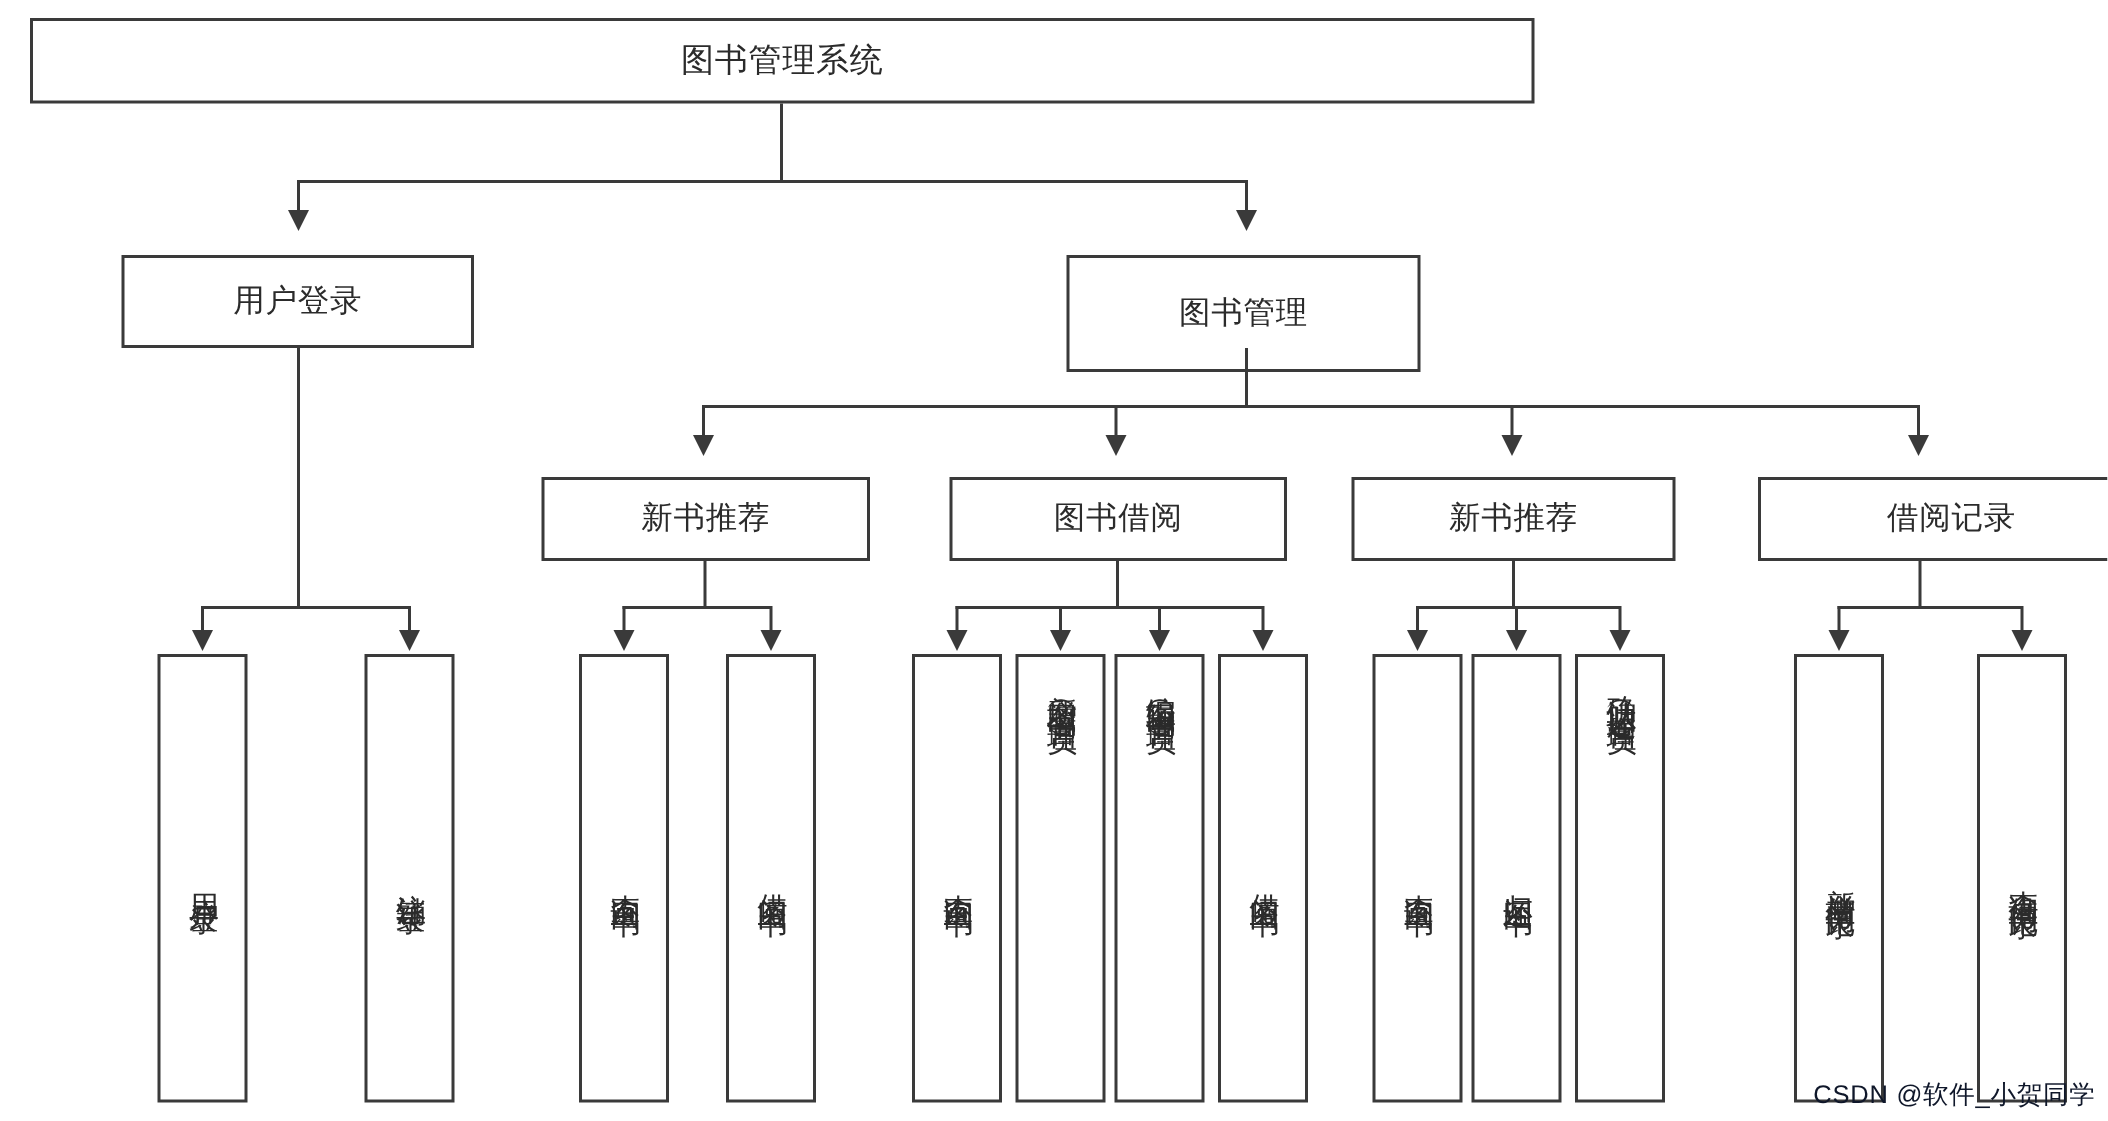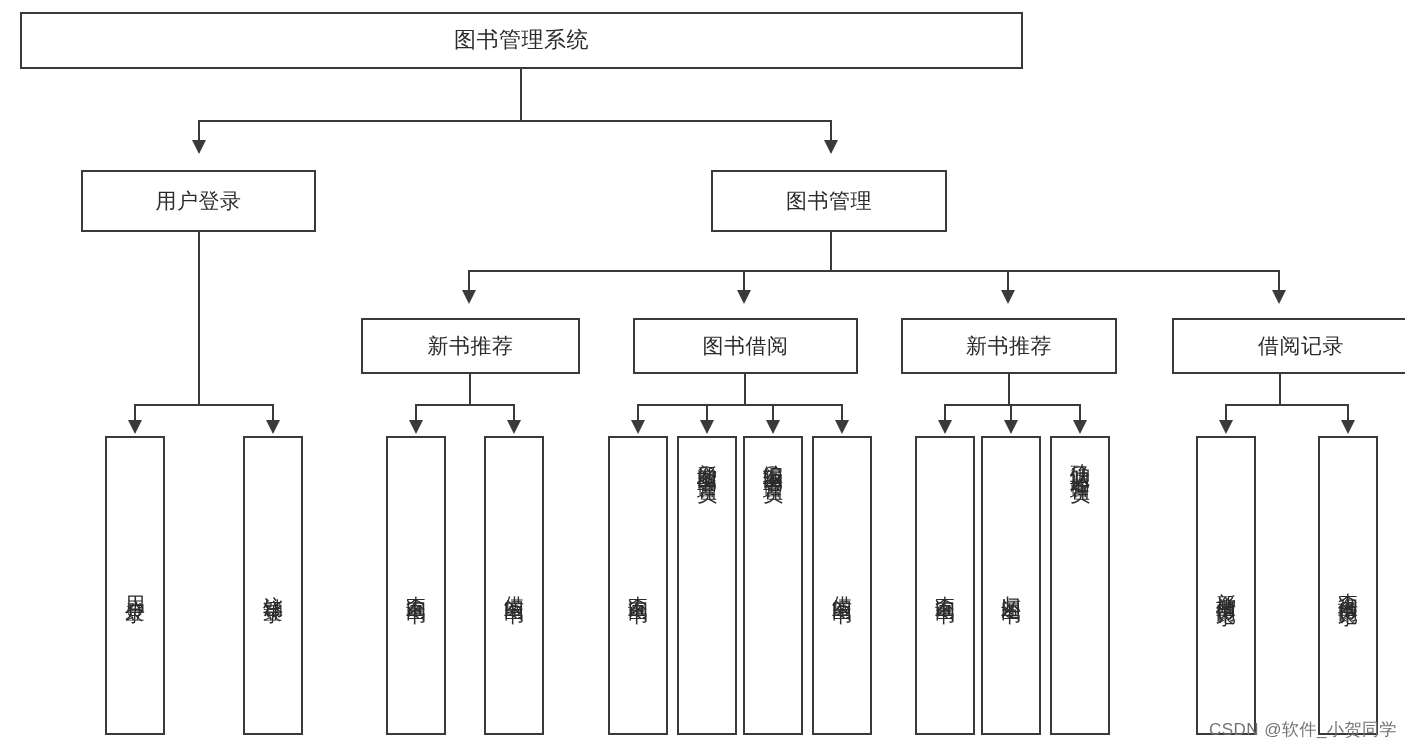--- a/index.html
+++ b/index.html
@@ -65,21 +65,21 @@
     width:0;height:0;
     border-left:7px solid transparent;
     border-right:7px solid transparent;
     border-top:14px solid #3a3a3a;
   }
   .watermark{
     position:absolute;
     right:8px;
     bottom:6px;
     font-size:17px;
-    color:#737373;
+    color:#0f172a;
     white-space:nowrap;
     letter-spacing:0.5px;
   }
 </style>
 </head>
 <body>
 
 <div id="canvas">
 
   <div class="node root horiz" style="left:20px;top:12px;width:1003px;height:57px;">
@@ -90,21 +90,21 @@
   <div class="edge h" style="left:198px;top:120px;width:634px;"></div>
   <div class="edge v" style="left:198px;top:120px;height:22px;"></div>
   <div class="edge v" style="left:830px;top:120px;height:22px;"></div>
   <div class="arrow" style="left:192px;top:140px;"></div>
   <div class="arrow" style="left:824px;top:140px;"></div>
 
   <div class="node horiz" style="left:81px;top:170px;width:235px;height:62px;">
     <span class="label">用户登录</span>
   </div>
 
-  <div class="node horiz" style="left:711px;top:170px;width:236px;height:62px;">
+  <div class="node horiz" style="left:711px;top:170px;width:236px;height:78px;">
     <span class="label">图书管理</span>
   </div>
 
   <div class="edge v" style="left:198px;top:232px;height:173px;"></div>
   <div class="edge h" style="left:134px;top:404px;width:138px;"></div>
   <div class="edge v" style="left:134px;top:404px;height:18px;"></div>
   <div class="edge v" style="left:272px;top:404px;height:18px;"></div>
   <div class="arrow" style="left:128px;top:420px;"></div>
   <div class="arrow" style="left:266px;top:420px;"></div>
 

